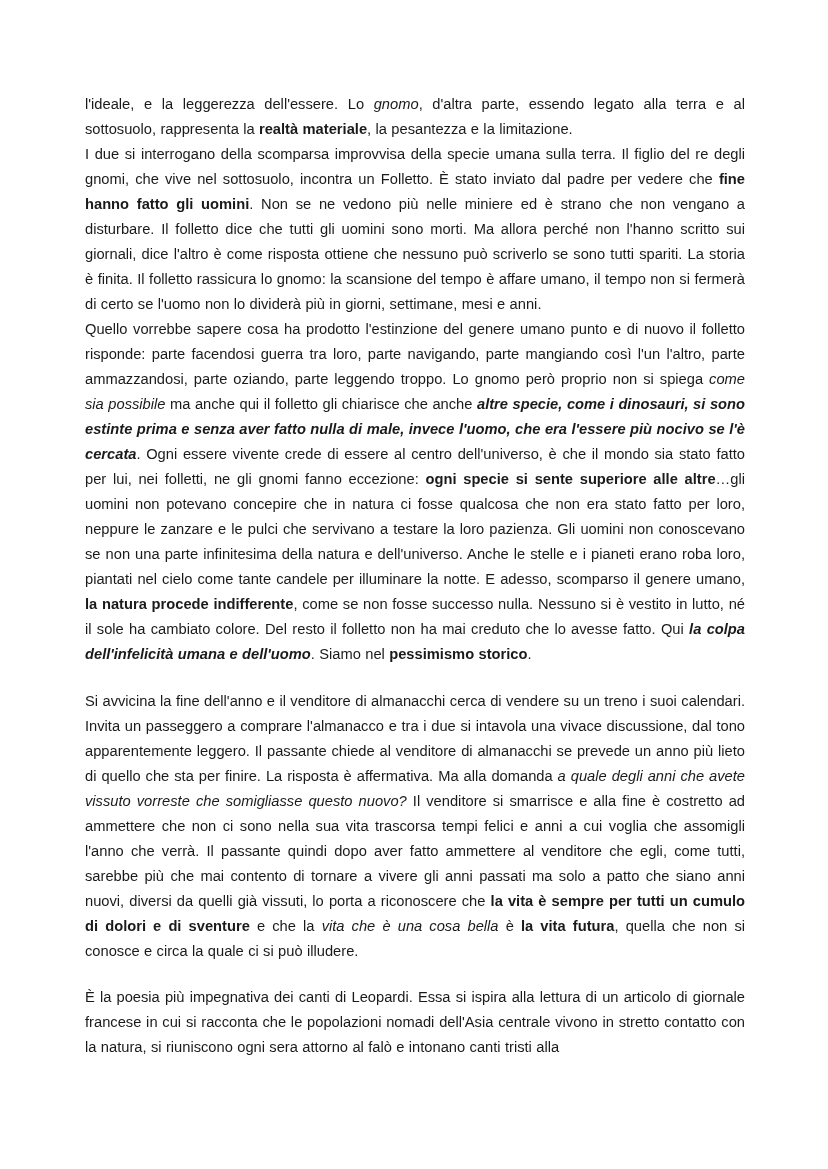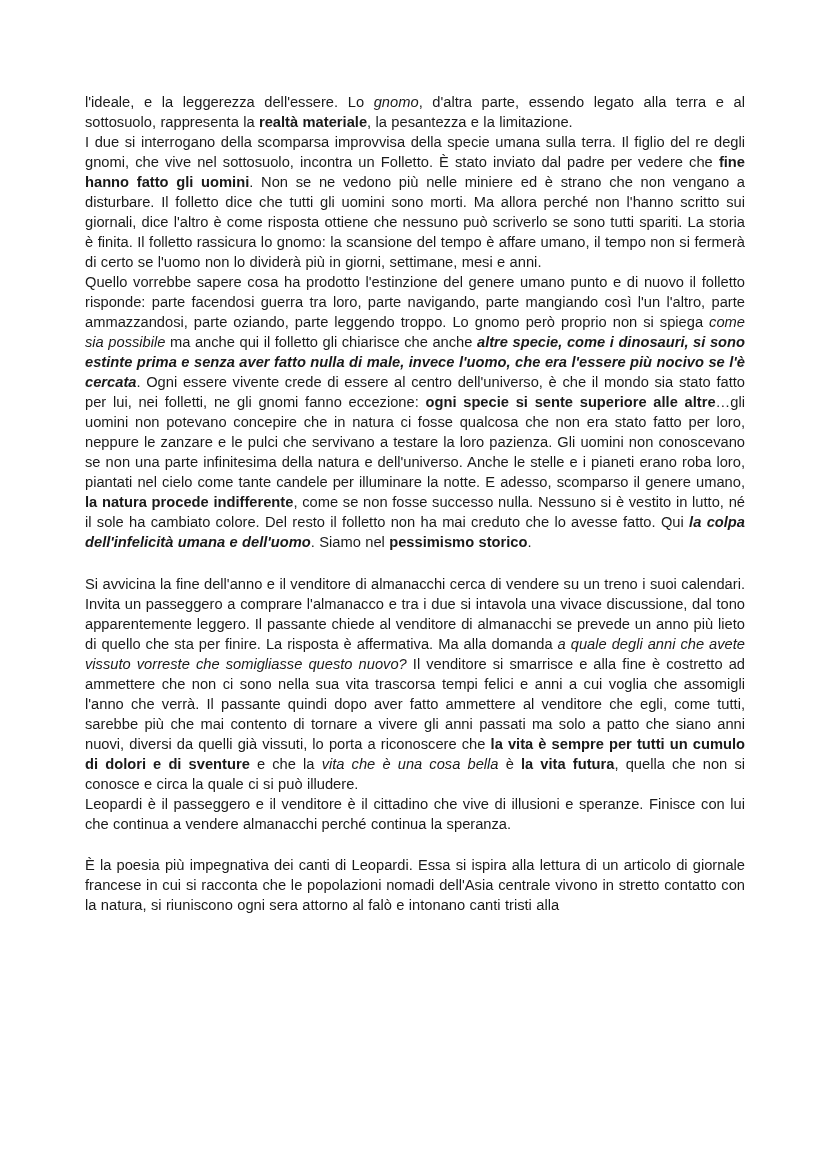--- a/index.html
+++ b/index.html
@@ -15,21 +15,21 @@
     background: #ffffff;
     overflow: hidden;
   }
   .content {
     position: absolute;
     left: 85px;
     top: 92px;
     width: 660px;
     font-family: "Liberation Sans", "DejaVu Sans", sans-serif;
     font-size: 14.7px;
-    line-height: 20px;
+    line-height: 25px;
     color: #1a1a1a;
     text-align: justify;
     hyphens: none;
     -webkit-hyphens: none;
     word-spacing: 0.02em;
   }
   .para { margin: 0; }
   .b { font-weight: 700; }
   .i { font-style: italic; }
   .bi { font-weight: 700; font-style: italic; }
@@ -51,17 +51,16 @@
 </head>
 <body>
 
 <div class="page">
   <div class="content">
       <p class="para"><span class="">l'ideale, e la leggerezza dell'essere. Lo </span><span class="i">gnomo</span><span class="">, d'altra parte, essendo legato alla terra e al sottosuolo, rappresenta la </span><span class="b">realtà materiale</span><span class="">, la pesantezza e la limitazione.</span></p>
       <p class="para"><span class="">I due si interrogano della scomparsa improvvisa della specie umana sulla terra. Il figlio del re degli gnomi, che vive nel sottosuolo, incontra un Folletto. È stato inviato dal padre per vedere che </span><span class="b">fine hanno fatto gli uomini</span><span class="">. Non se ne vedono più nelle miniere ed è strano che non vengano a disturbare. Il folletto dice che tutti gli uomini sono morti. Ma allora perché non l'hanno scritto sui giornali, dice l'altro è come risposta ottiene che nessuno può scriverlo se sono tutti spariti. La storia è finita. Il folletto rassicura lo gnomo: la scansione del tempo è affare umano, il tempo non si fermerà di certo se l'uomo non lo dividerà più in giorni, settimane, mesi e anni.</span></p>
       <p class="para"><span class="">Quello vorrebbe sapere cosa ha prodotto l'estinzione del genere umano punto e di nuovo il folletto risponde: parte facendosi guerra tra loro, parte navigando, parte mangiando così l'un l'altro, parte ammazzandosi, parte oziando, parte leggendo troppo. Lo gnomo però proprio non si spiega </span><span class="i">come sia possibile</span><span class=""> ma anche qui il folletto gli chiarisce che anche </span><span class="bi">altre specie, come i dinosauri, si sono estinte prima e senza aver fatto nulla di male, invece l'uomo, che era l'essere più nocivo se l'è cercata</span><span class="">. Ogni essere vivente crede di essere al centro dell'universo, è che il mondo sia stato fatto per lui, nei folletti, ne gli gnomi fanno eccezione: </span><span class="b">ogni specie si sente superiore alle altre</span><span class="">…gli uomini non potevano concepire che in natura ci fosse qualcosa che non era stato fatto per loro, neppure le zanzare e le pulci che servivano a testare la loro pazienza. Gli uomini non conoscevano se non una parte infinitesima della natura e dell'universo. Anche le stelle e i pianeti erano roba loro, piantati nel cielo come tante candele per illuminare la notte. E adesso, scomparso il genere umano, </span><span class="b">la natura procede indifferente</span><span class="">, come se non fosse successo nulla. Nessuno si è vestito in lutto, né il sole ha cambiato colore. Del resto il folletto non ha mai creduto che lo avesse fatto. Qui </span><span class="bi">la colpa dell'infelicità umana e dell'uomo</span><span class="">. Siamo nel </span><span class="b">pessimismo storico</span><span class="">.</span></p>
       <div class="spacer"></div>
       <p class="para"><span class="">Si avvicina la fine dell'anno e il venditore di almanacchi cerca di vendere su un treno i suoi calendari. Invita un passeggero a comprare l'almanacco e tra i due si intavola una vivace discussione, dal tono apparentemente leggero. Il passante chiede al venditore di almanacchi se prevede un anno più lieto di quello che sta per finire. La risposta è affermativa. Ma alla domanda </span><span class="i">a quale degli anni che avete vissuto vorreste che somigliasse questo nuovo?</span><span class=""> Il venditore si smarrisce e alla fine è costretto ad ammettere che non ci sono nella sua vita trascorsa tempi felici e anni a cui voglia che assomigli l'anno che verrà. Il passante quindi dopo aver fatto ammettere al venditore che egli, come tutti, sarebbe più che mai contento di tornare a vivere gli anni passati ma solo a patto che siano anni nuovi, diversi da quelli già vissuti, lo porta a riconoscere che </span><span class="b">la vita è sempre per tutti un cumulo di dolori e di sventure</span><span class=""> e che la </span><span class="i">vita che è una cosa bella</span><span class=""> è </span><span class="b">la vita futura</span><span class="">, quella che non si conosce e circa la quale ci si può illudere.</span></p>
-      <p class="para"><span class="">Leopardi è il passeggero e il venditore è il cittadino che vive di illusioni e speranze. Finisce con lui che continua a vendere almanacchi perché continua la speranza.</span></p>
       <div class="spacer"></div>
       <p class="para"><span class="">È la poesia più impegnativa dei canti di Leopardi. Essa si ispira alla lettura di un articolo di giornale francese in cui si racconta che le popolazioni nomadi dell'Asia centrale vivono in stretto contatto con la natura, si riuniscono ogni sera attorno al falò e intonano canti tristi alla</span></p>
     </div>
 </div>
 
 </body></html>

